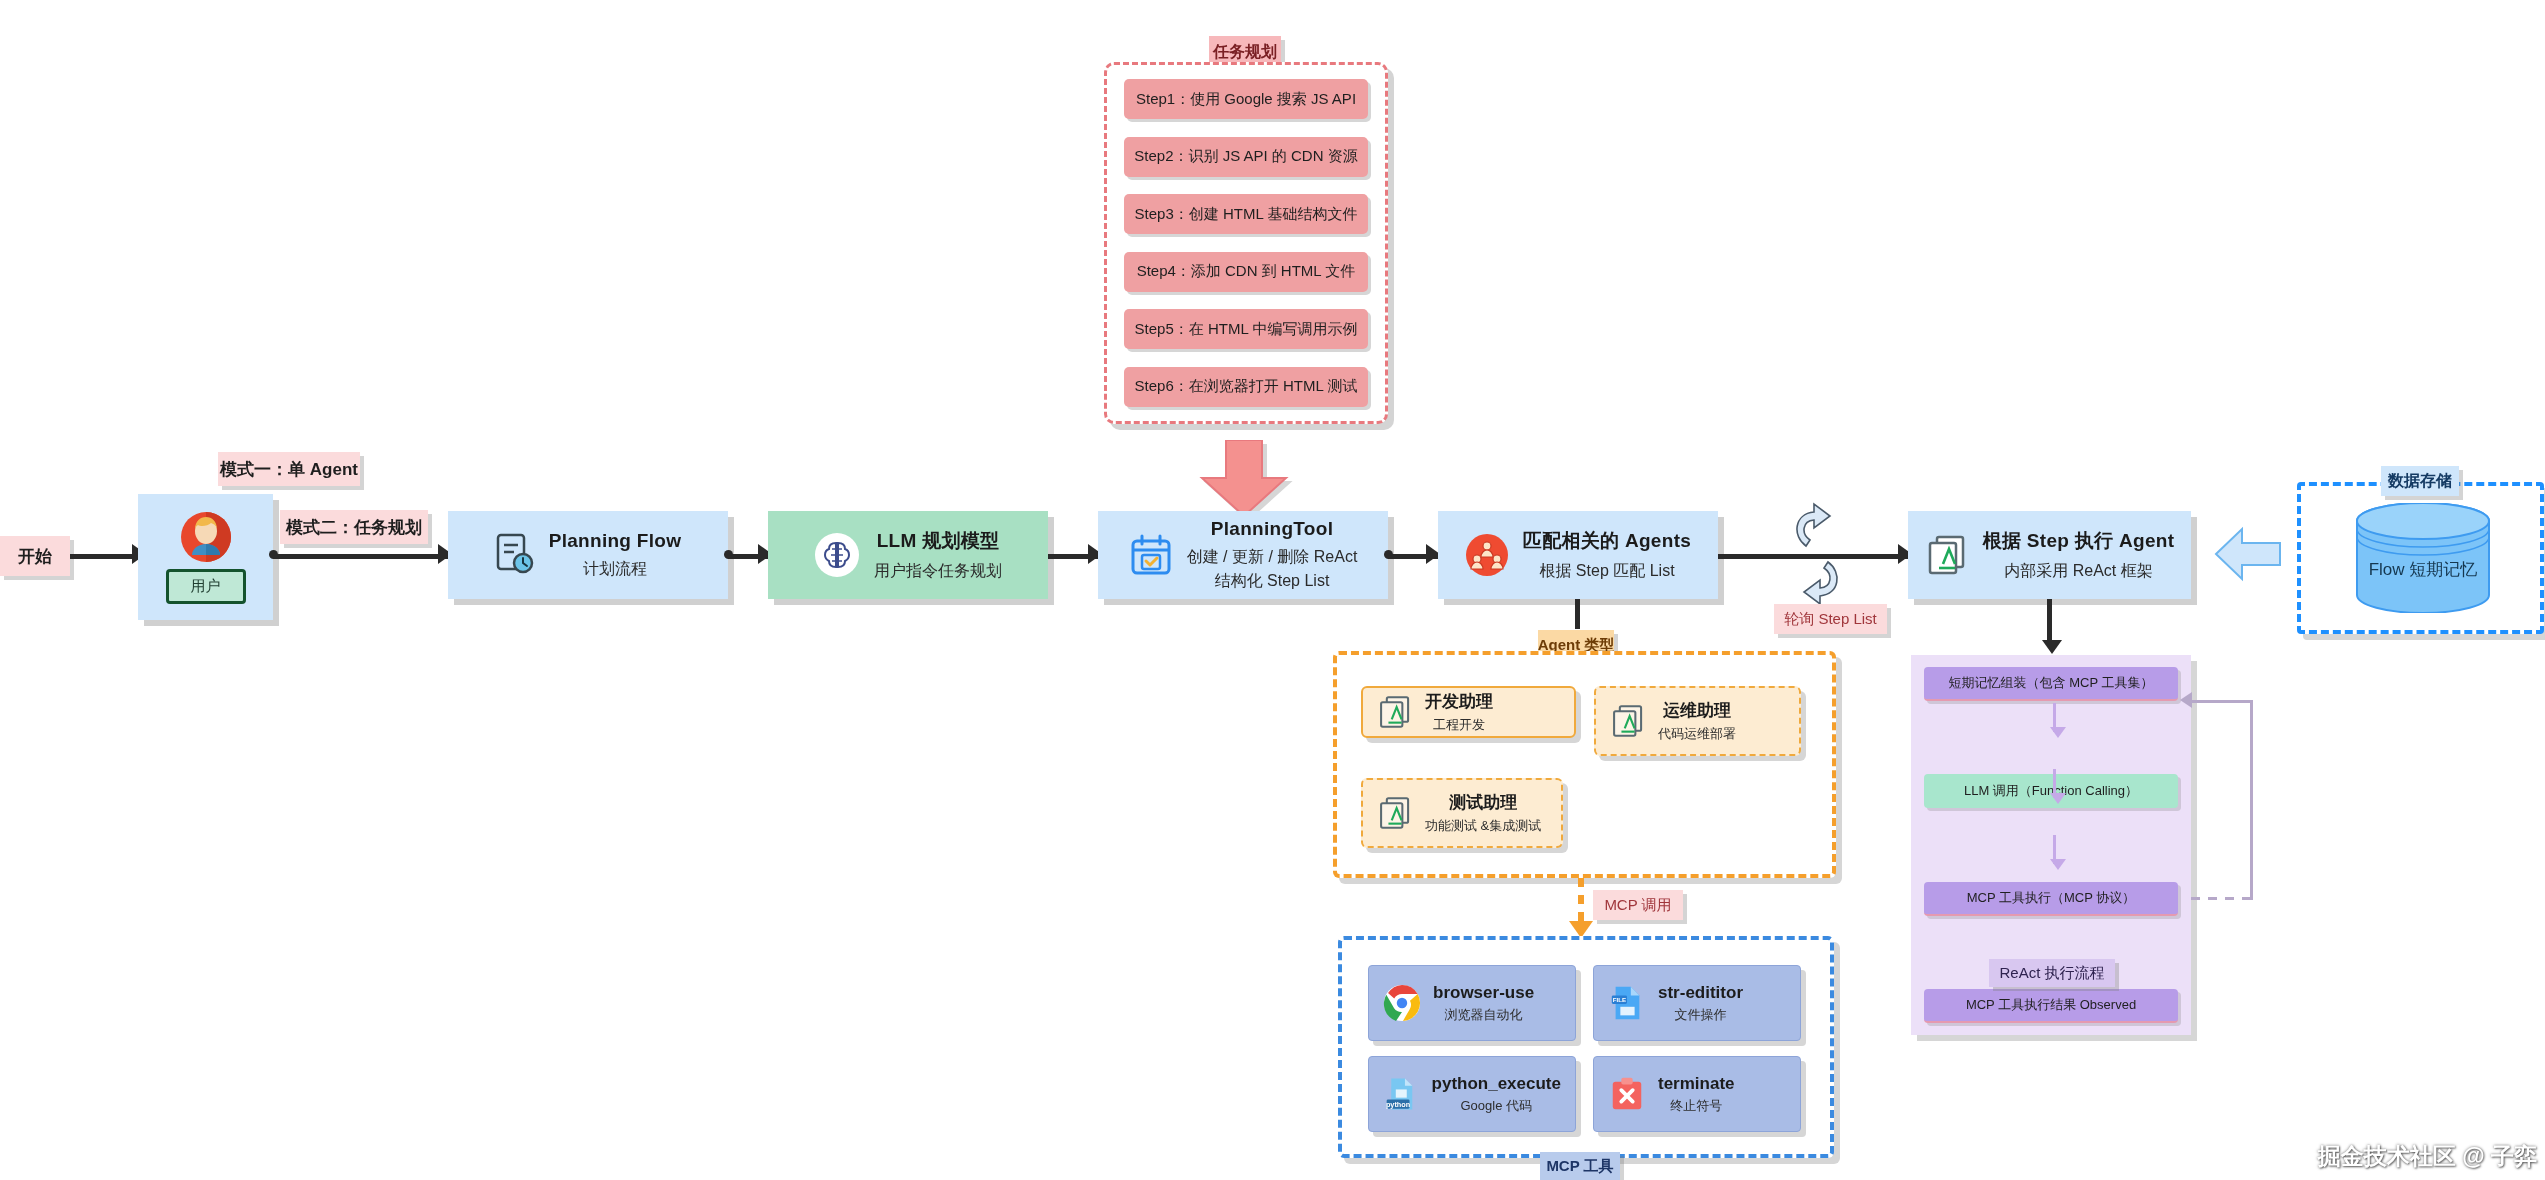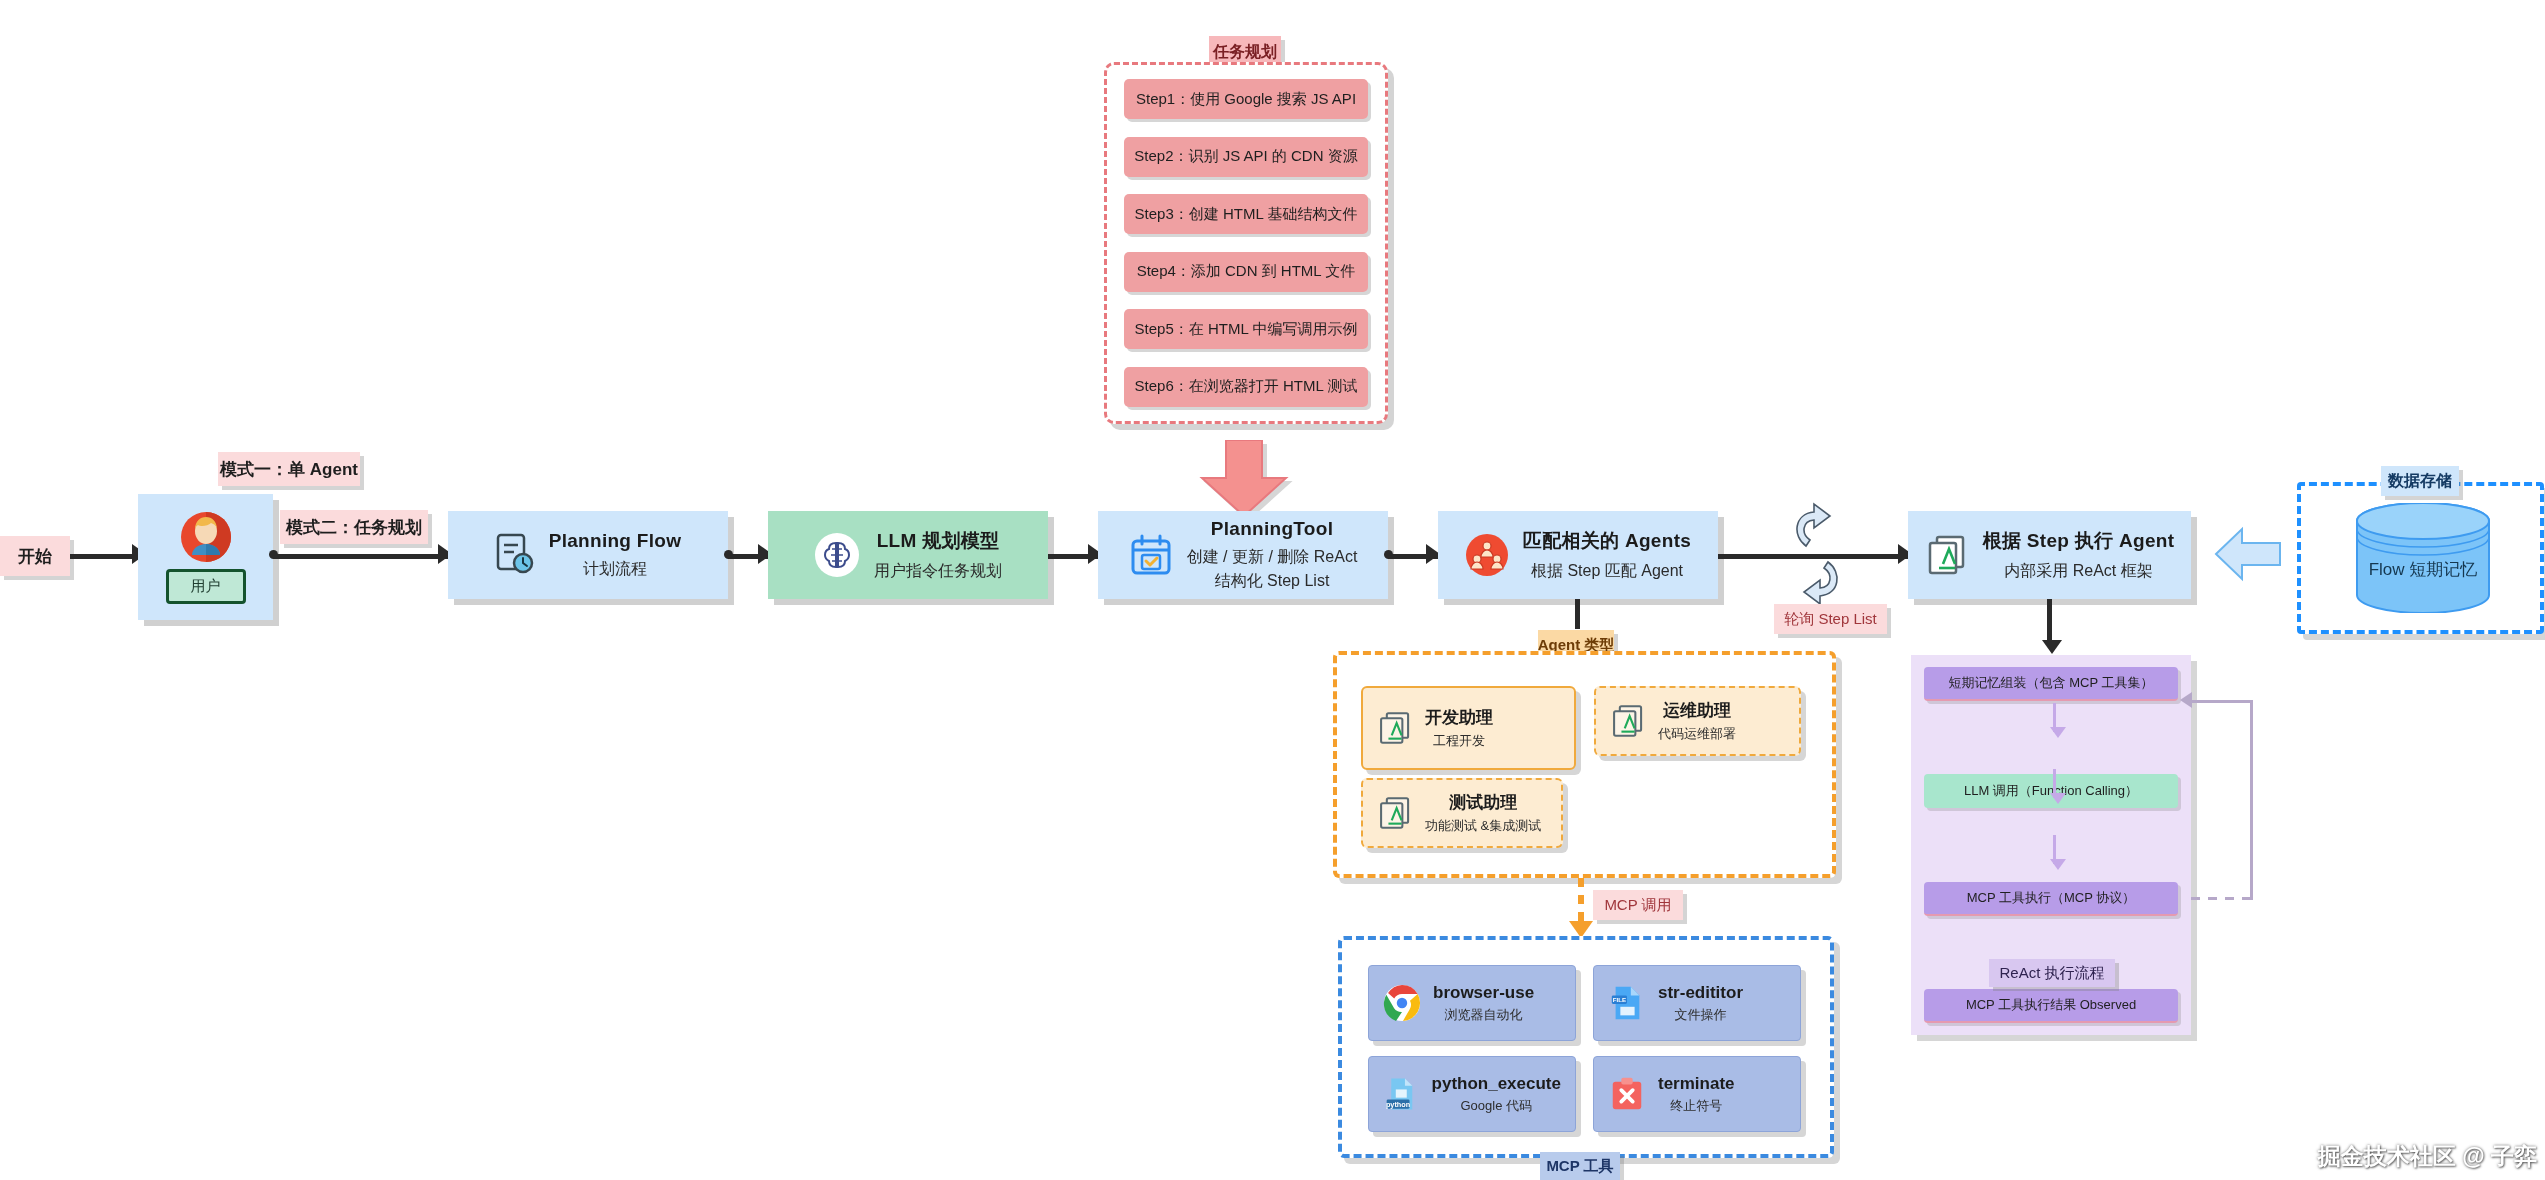--- a/index.html
+++ b/index.html
@@ -260,21 +260,21 @@
         <circle cx="22" cy="13" r="4"></circle>
           <path d="M16 24c0-4 3-7 6-7s6 3 6 7z"></path>
         <circle cx="12" cy="26" r="4"></circle>
           <path d="M6 36c0-4 3-7 6-7s6 3 6 7z"></path>
         <circle cx="32" cy="26" r="4"></circle>
           <path d="M26 36c0-4 3-7 6-7s6 3 6 7z"></path>
       </g>
     </svg>
     <div class="node-texts">
       <div class="node-title">匹配相关的 Agents</div>
-      <div class="node-sub">根据 Step 匹配 Agent</div>
+      <div class="node-sub">根据 Step 匹配 List</div>
     </div>
   </div>
 
   <div class="hline" style="left:1718px;top:554px;width:190px;"></div>
   <div class="arrow-r" style="left:1898px;top:544px;"></div>
 
   <svg style="position:absolute;left:1786px;top:500px;" width="62" height="108" viewBox="0 0 62 108">
     <path d="M20 46 C6 36 8 14 28 12 L28 4 L44 16 L28 28 L28 20 C16 21 15 34 24 40 Z" fill="#dbe9f7" stroke="#4a5a6a" stroke-width="1.6"></path>
     <path d="M42 62 C56 72 54 94 34 96 L34 104 L18 92 L34 80 L34 88 C46 87 47 74 38 68 Z" fill="#dbe9f7" stroke="#4a5a6a" stroke-width="1.6"></path>
   </svg>
@@ -306,21 +306,21 @@
     <path d="M4 26 a66 18 0 0 0 132 0" fill="none" stroke="#3e9bf0" stroke-width="1.6"></path>
     <path d="M4 34 a66 18 0 0 0 132 0" fill="none" stroke="#3e9bf0" stroke-width="1.6"></path>
     <text x="70" y="72" text-anchor="middle" font-family="Liberation Sans, sans-serif" font-size="17" fill="#15374f">Flow 短期记忆</text>
   </svg>
 
   <div class="vline" style="left:1575px;top:599px;height:30px;"></div>
 
   <div class="chip" style="left:1538px;top:630px;width:76px;height:30px;background:#fbd9a4;color:#6d3c06;font-size:15px;">Agent 类型</div>
   <div class="group-box" id="agent-group"></div>
 
-  <div class="sub-card agent-card" style="left:1361px;top:686px;width:215px;height:84px;">
+  <div class="sub-card agent-card" style="left:1361px;top:686px;width:215px;height:52px;">
     <svg width="36" height="36" viewBox="0 0 44 44">
       <rect x="12" y="4" width="26" height="30" rx="2" fill="#fdf4e6" stroke="#5a6a72" stroke-width="2.5"></rect>
       <rect x="5" y="10" width="26" height="30" rx="2" fill="#fdf4e6" stroke="#5a6a72" stroke-width="2.5"></rect>
       <path d="M18 31l6-15 6 15" fill="none" stroke="#1faa5a" stroke-width="2.6"></path>
       <line x1="14" y1="35" x2="30" y2="35" stroke="#1faa5a" stroke-width="2.6"></line>
     </svg>
     <div class="sc-texts">
       <div class="st">开发助理</div>
       <div class="ss">工程开发</div>
     </div>

